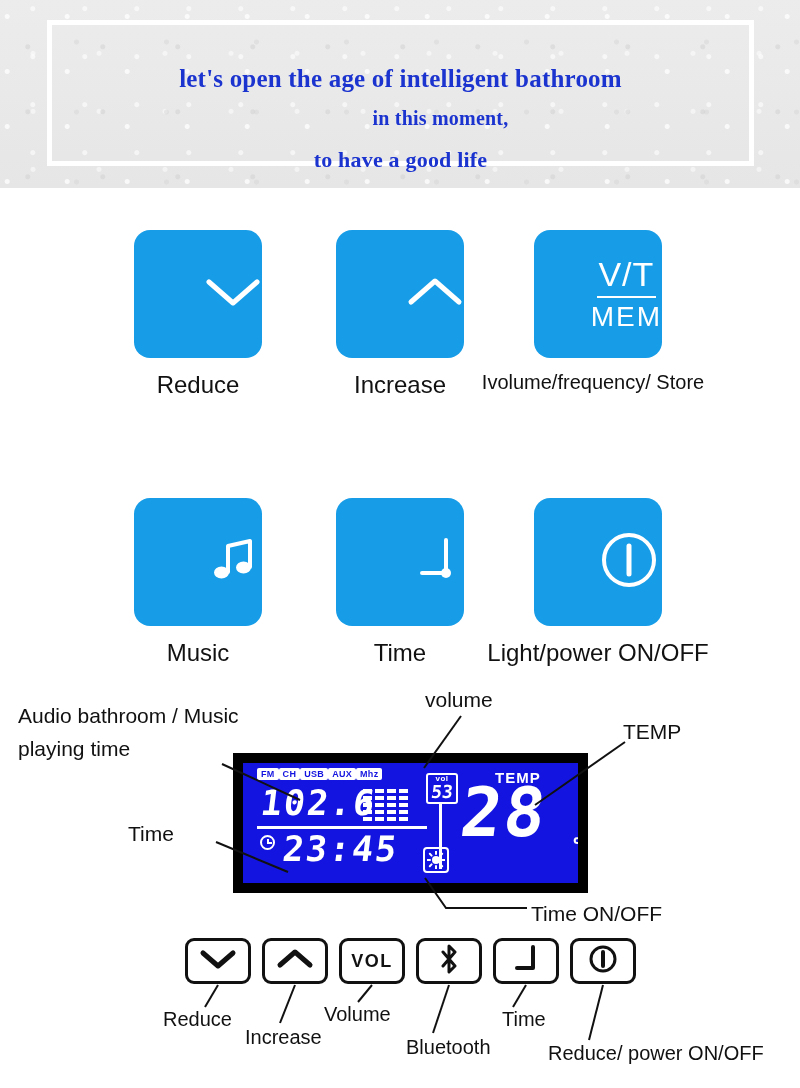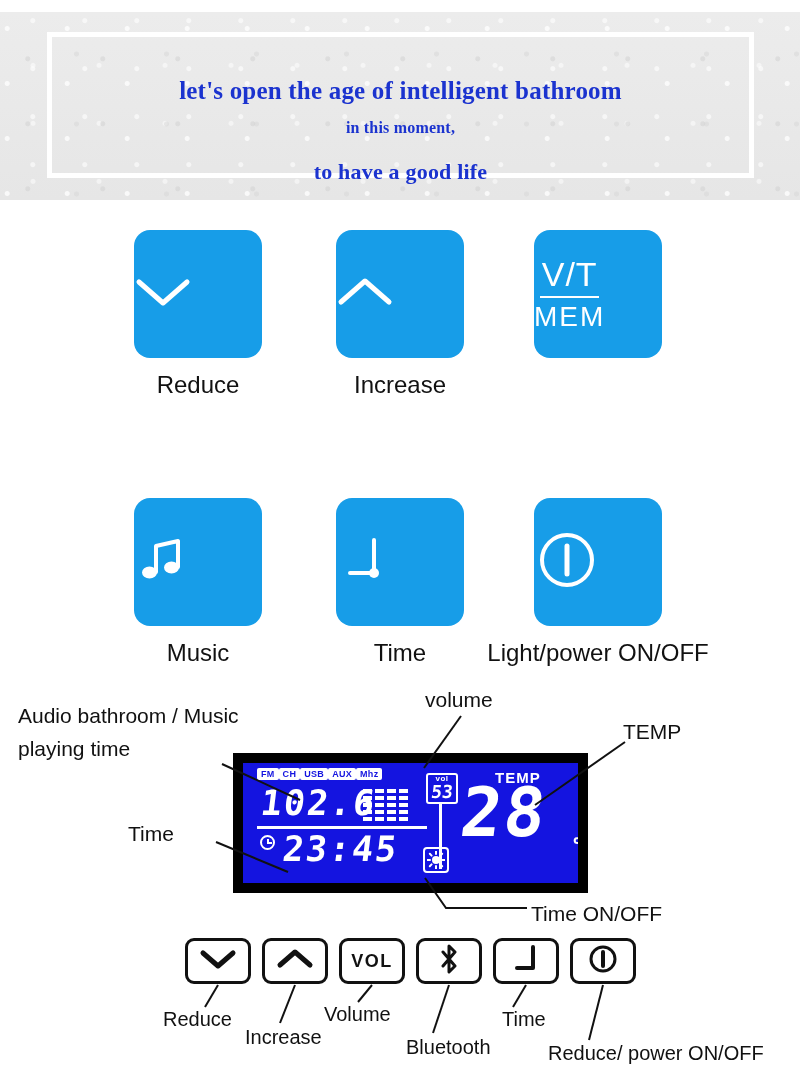--- a/index.html
+++ b/index.html
@@ -4,21 +4,21 @@
 <style>
   html,body{margin:0;padding:0;}
   body{
     width:800px;height:1088px;position:relative;overflow:hidden;
     background:#ffffff;
     font-family:"Liberation Sans", sans-serif;
   }
 
   
   #banner{
-    position:absolute;left:0;top:12px;width:800px;height:188px;
+    position:absolute;left:0;top:0;width:800px;height:188px;
     background:#e9e9e9;
     background-image:
       radial-gradient(circle at 12% 30%, rgba(255,255,255,.75) 0 2px, transparent 3px),
       radial-gradient(circle at 37% 72%, rgba(210,210,210,.55) 0 2px, transparent 3px),
       radial-gradient(circle at 63% 18%, rgba(255,255,255,.6) 0 2px, transparent 3px),
       radial-gradient(circle at 85% 60%, rgba(214,214,214,.5) 0 2px, transparent 3px),
       radial-gradient(circle at 50% 92%, rgba(255,255,255,.5) 0 2px, transparent 3px),
       linear-gradient(#ececec,#e6e6e6);
     background-size:60px 55px,75px 65px,52px 48px,90px 70px,66px 58px,100% 100%;
   }
@@ -29,29 +29,29 @@
   }
   .banner-line{
     position:absolute;width:100%;text-align:center;
     color:#1b33cf;
     font-family:"Liberation Serif", serif;
     font-weight:bold;
     letter-spacing:.2px;
     white-space:nowrap;
   }
   #bl1{top:40px;font-size:25px;}
-  #bl2{top:82px;font-size:16px;}
+  #bl2{top:82px;font-size:20px;margin-left:40px;}
   #bl3{top:122px;font-size:22px;}
 
   
   #btn-grid{position:absolute;left:0;top:230px;width:800px;height:430px;}
   .big-cell{position:absolute;width:240px;}
   .big-btn{
     width:128px;height:128px;border-radius:16px;background:#179de8;
-    display:flex;align-items:center;justify-content:flex-start;margin:0 auto;
+    display:flex;align-items:center;justify-content:flex-end;margin:0 auto;
   }
   .big-label{
     margin-top:12px;text-align:center;color:#111;
     font-size:24px;line-height:1.25;white-space:nowrap;
   }
   .big-label.wrap{white-space:normal;font-size:20px;width:230px;}
 
   .cell-c1{left:78px;}
   .cell-c2{left:280px;}
   .cell-c3{left:478px;}
@@ -180,20 +180,21 @@
   </div>
 
   <div class="big-cell cell-c3 row1">
     <div class="big-btn">
       <div class="vt-box">
         <div class="vt-top">V/T</div>
         <div class="vt-rule"></div>
         <div class="vt-bot">MEM</div>
       </div>
     </div>
+    <div class="big-label wrap">Ivolume/frequency/ Store</div>
   </div>
 
   <div class="big-cell cell-c1 row2">
     <div class="big-btn">
       <span>
         <svg width="56" height="56" viewBox="0 0 56 56">
           <path d="M22 40V14l22-5v26" fill="none" stroke="#fff" stroke-width="4" stroke-linecap="round" stroke-linejoin="round"></path>
           <ellipse cx="15.5" cy="40.5" rx="7.5" ry="6" fill="#fff"></ellipse>
           <ellipse cx="37.5" cy="35.5" rx="7.5" ry="6" fill="#fff"></ellipse>
         </svg>

